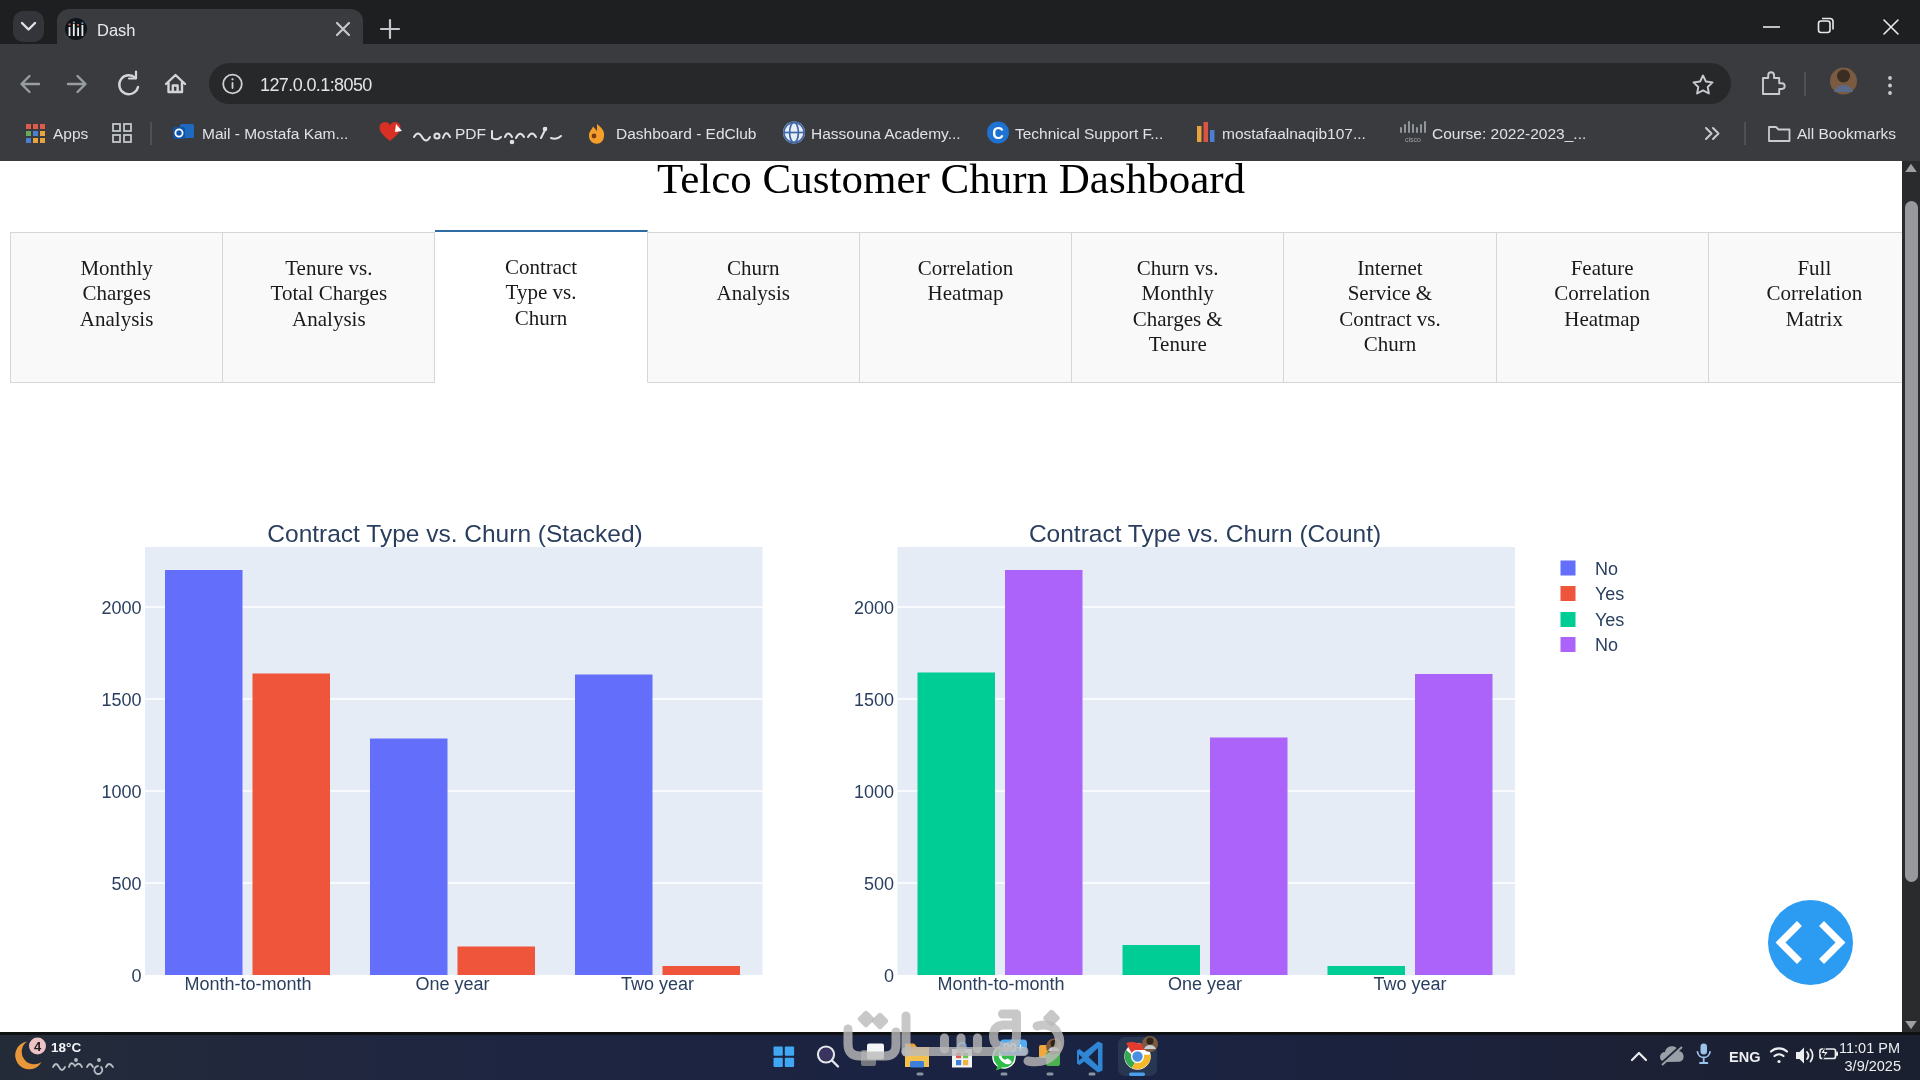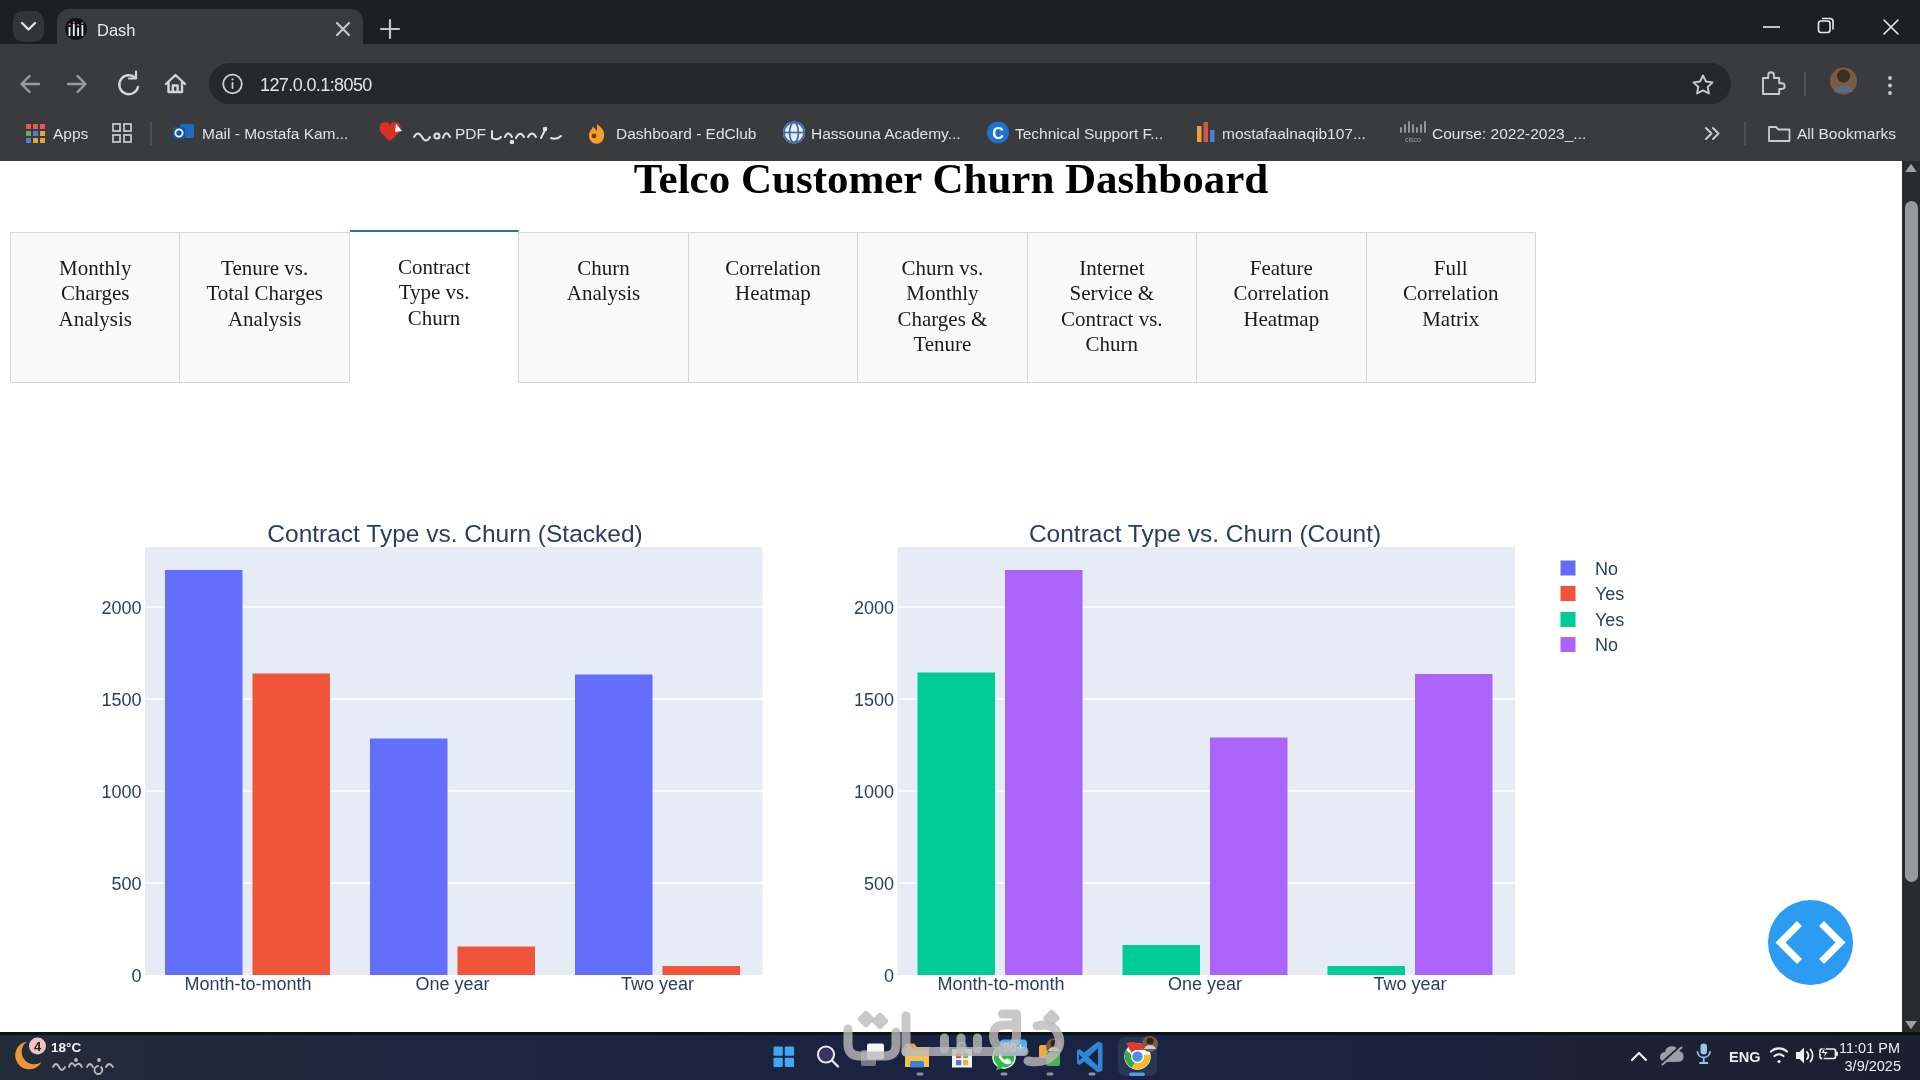--- a/index.html
+++ b/index.html
@@ -10,23 +10,23 @@
   #frame-top { position:absolute; left:0; top:0; width:1920px; height:9px; background:#1e1f21; }
   #tabstrip { position:absolute; left:0; top:9px; width:1920px; height:35px; background:#1e1f21; }
   #toolbar { position:absolute; left:0; top:44px; width:1920px; height:73px; background:#3a3b3e; }
   #bookbar { position:absolute; left:0; top:117px; width:1920px; height:44px; background:#3a3b3e; }
   #tab-active { position:absolute; left:57px; top:9px; width:306px; height:35px; background:#3a3b3e;
     border-radius:12px 12px 0 0; }
   #tabsearch { position:absolute; left:13px; top:11px; width:31px; height:31px; border-radius:10px; background:#34353a; }
   
   #page { position:absolute; left:0; top:161px; width:1902px; height:871px; background:#ffffff; overflow:hidden; }
   #h1t { position:absolute; left:0; top:-6px; width:1902px; text-align:center;
-    font-family:"Liberation Serif", serif; font-weight:bold; font-size:43px; line-height:48px; color:#000; }
+    font-family:"Liberation Serif", serif; font-weight:normal; font-size:43px; line-height:48px; color:#000; }
   
-  #dtabs { position:absolute; left:10px; top:71px; width:1526px; height:151px; display:flex; }
+  #dtabs { position:absolute; left:10px; top:71px; width:1911px; height:151px; display:flex; }
   .dtab { flex:1 1 0; background:#f9f9f9; border:1px solid #d6d6d6; border-left-width:0;
     font-family:"Liberation Serif", serif; font-size:21px; color:#1a1a1a;
     text-align:center; padding-top:23px; line-height:25.3px; }
   .dtab:first-child { border-left-width:1px; }
   .dtab.sel { background:#fff; border-top:2px solid #2e6da4; border-bottom:1px solid #fff;
     margin-top:-2px; height:153px; }
   
   #sbar { position:absolute; left:1902px; top:161px; width:18px; height:871px; background:#2a2b2d; }
   #sthumb { position:absolute; left:2.5px; top:40px; width:13px; height:681px; background:#97999c; border-radius:6.5px; }
   #bottomstrip { position:absolute; left:0; top:1032px; width:1920px; height:3px; background:#101112; }

